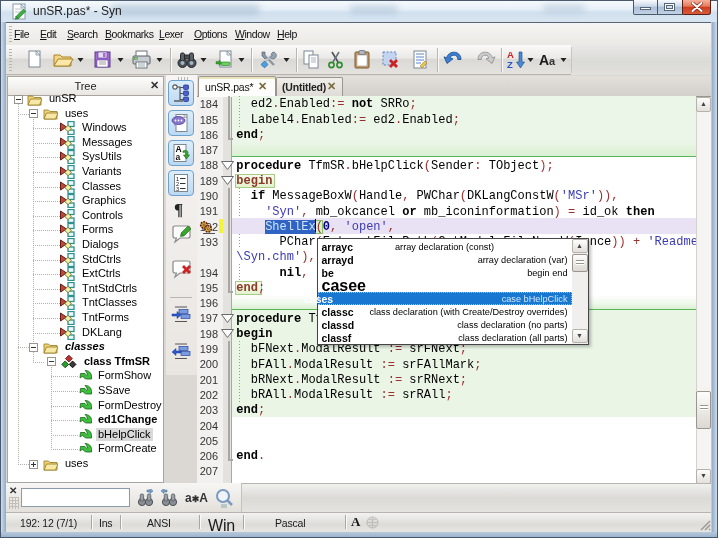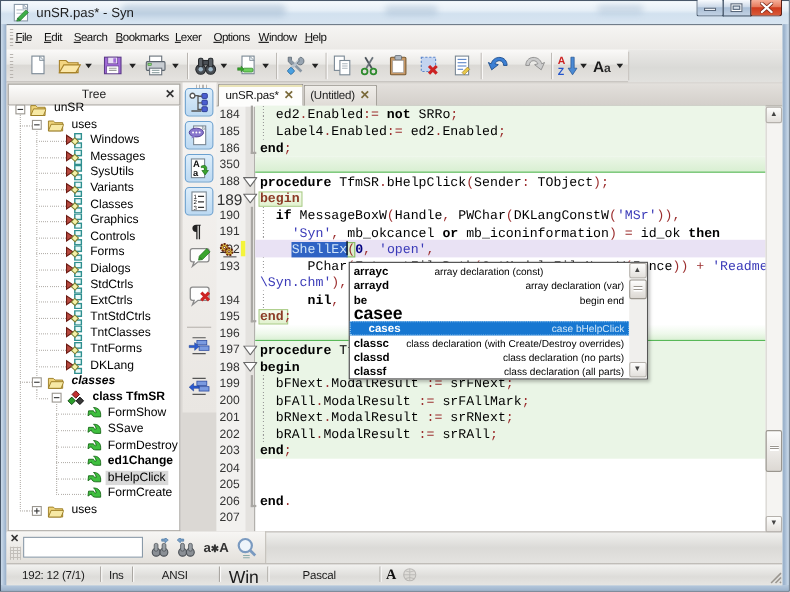--- a/index.html
+++ b/index.html
@@ -434,40 +434,40 @@
     <rect x="8" y="4.5" width="9" height="4" fill="#7a9ae0" stroke="#2a4aa0" stroke-width="0.7"></rect>
     <rect x="10" y="9.5" width="9" height="4" fill="#7a9ae0" stroke="#2a4aa0" stroke-width="0.7"></rect>
     <line x1="4" y1="16.5" x2="16" y2="16.5" stroke="#555"></line>
     <path d="M10 9 L5 9 L5 6.5 L1 10 L5 13.5 L5 11 L10 11 Z" fill="#2a5ad0" stroke="#1a3a90" stroke-width="0.5"></path>
   </svg>
 <div class="abs" style="left:197px;top:76px;width:514px;height:21px;background:linear-gradient(180deg,#e3e0dc,#d3cfca);border-bottom:1px solid #9a968f;"></div>
 <div class="abs" style="left:198px;top:76px;width:78px;height:21px;background:#fdfdfc;border:1px solid #9a968f;border-bottom:none;border-radius:2px 2px 0 0;box-shadow:inset 0 2px 0 #eae4b8;"></div>
 <div class="abs" style="left:205px;top:81px;font-size:10.5px;letter-spacing:-0.2px;color:#111;">unSR.pas*</div>
 <div class="abs" style="left:258px;top:80px;font-size:11px;font-weight:bold;color:#7a6a3a;">✕</div>
 <div class="abs" style="left:276px;top:77px;width:67px;height:20px;background:linear-gradient(180deg,#f0eeea,#dedad5);border:1px solid #9a968f;border-bottom:none;border-radius:2px 2px 0 0;"></div>
-<div class="abs" style="left:282px;top:81px;font-size:10.5px;letter-spacing:-0.2px;color:#222;">(Untitled)</div>
+<div class="abs" style="left:282px;top:81px;font-size:10.5px;letter-spacing:-0.2px;color:#222;font-weight:bold;">(Untitled)</div>
 <div class="abs" style="left:327px;top:80px;font-size:11px;font-weight:bold;color:#7a6a3a;">✕</div>
 <div class="abs" style="left:199px;top:96px;width:76px;height:2px;background:#fdfdfc;"></div>
 <div class="abs" style="left:197px;top:97px;width:514px;height:387px;background:#fff;"></div>
 <div class="abs" style="left:197px;top:97px;width:26px;height:387px;background:#f2f1ef;"></div>
 <div class="abs" style="left:223px;top:97px;width:8px;height:387px;background:#e4e2df;"></div>
 <div class="abs" style="left:231px;top:97px;width:1px;height:387px;background:#aaa8a4;"></div>
 <div class="abs" style="left:232px;top:96.0px;width:464px;height:45.9px;background:#ecf6e8;"></div>
 <div class="abs" style="left:232px;top:141.9px;width:464px;height:15.3px;background:linear-gradient(180deg,#ecf6e8,#d7efd0);"></div>
 <div class="abs" style="left:232px;top:156.0px;width:464px;height:1.2px;background:#58b858;"></div>
 <div class="abs" style="left:232px;top:294.9px;width:464px;height:15.3px;background:linear-gradient(180deg,rgba(255,255,255,0) 0%,rgba(222,242,216,0.5) 55%,#d7efd0 100%);"></div>
 <div class="abs" style="left:232px;top:309.0px;width:464px;height:1.2px;background:#58b858;"></div>
 <div class="abs" style="left:232px;top:310.2px;width:464px;height:107.1px;background:#eaf5e6;"></div>
 <div class="abs" style="left:232px;top:218.4px;width:464px;height:15.3px;background:#e9e2f4;"></div>
 <div class="abs" style="left:197px;top:98.2px;width:21px;text-align:right;font-size:11px;color:#333;line-height:13px;">184</div>
 <div class="abs" style="left:197px;top:113.5px;width:21px;text-align:right;font-size:11px;color:#333;line-height:13px;">185</div>
 <div class="abs" style="left:197px;top:128.8px;width:21px;text-align:right;font-size:11px;color:#333;line-height:13px;">186</div>
-<div class="abs" style="left:197px;top:144.1px;width:21px;text-align:right;font-size:11px;color:#333;line-height:13px;">350</div>
+<div class="abs" style="left:197px;top:144.1px;width:21px;text-align:right;font-size:11px;color:#333;line-height:13px;">187</div>
 <div class="abs" style="left:197px;top:159.4px;width:21px;text-align:right;font-size:11px;color:#333;line-height:13px;">188</div>
-<div class="abs" style="left:197px;top:174.7px;width:21px;text-align:right;font-size:14px;color:#333;line-height:13px;">189</div>
+<div class="abs" style="left:197px;top:174.7px;width:21px;text-align:right;font-size:11px;color:#333;line-height:13px;">189</div>
 <div class="abs" style="left:197px;top:190.0px;width:21px;text-align:right;font-size:11px;color:#333;line-height:13px;">190</div>
 <div class="abs" style="left:197px;top:205.3px;width:21px;text-align:right;font-size:11px;color:#333;line-height:13px;">191</div>
 <div class="abs" style="left:197px;top:220.6px;width:21px;text-align:right;font-size:11px;color:#333;line-height:13px;">192</div>
 <div class="abs" style="left:197px;top:235.9px;width:21px;text-align:right;font-size:11px;color:#333;line-height:13px;">193</div>
 <div class="abs" style="left:197px;top:266.5px;width:21px;text-align:right;font-size:11px;color:#333;line-height:13px;">194</div>
 <div class="abs" style="left:197px;top:281.8px;width:21px;text-align:right;font-size:11px;color:#333;line-height:13px;">195</div>
 <div class="abs" style="left:197px;top:297.1px;width:21px;text-align:right;font-size:11px;color:#333;line-height:13px;">196</div>
 <div class="abs" style="left:197px;top:312.4px;width:21px;text-align:right;font-size:11px;color:#333;line-height:13px;">197</div>
 <div class="abs" style="left:197px;top:327.7px;width:21px;text-align:right;font-size:11px;color:#333;line-height:13px;">198</div>
 <div class="abs" style="left:197px;top:343.0px;width:21px;text-align:right;font-size:11px;color:#333;line-height:13px;">199</div>
@@ -544,21 +544,21 @@
 <div class="abs" style="left:316.5px;top:238px;width:272px;height:107px;background:#fff;border:1px solid #444;box-shadow:2px 2px 3px rgba(0,0,0,0.25);"></div>
 <div class="abs" style="left:321.5px;top:240.5px;font-size:10.5px;font-weight:bold;color:#000;line-height:12px;text-align:right;">arrayc</div>
 <div class="abs" style="left:321.5px;top:240.5px;width:246px;text-align:center;font-size:9.2px;color:#000;line-height:12.5px;">array declaration (const)</div>
 <div class="abs" style="left:321.5px;top:253.6px;font-size:10.5px;font-weight:bold;color:#000;line-height:12px;">arrayd</div>
 <div class="abs" style="left:321.5px;top:253.6px;width:246px;text-align:right;font-size:9.2px;color:#000;line-height:12.5px;">array declaration (var)</div>
 <div class="abs" style="left:321.5px;top:266.7px;font-size:10.5px;font-weight:bold;color:#000;line-height:12px;">be</div>
 <div class="abs" style="left:321.5px;top:266.7px;width:246px;text-align:right;font-size:9.2px;color:#000;line-height:12.5px;">begin end</div>
 <div class="abs" style="left:321.5px;top:279.8px;font-size:16px;font-weight:bold;color:#000;line-height:12px;">casee</div>
 <div class="abs" style="left:321.5px;top:279.8px;width:246px;text-align:right;font-size:9.2px;color:#000;line-height:12.5px;margin-top:12px;">case statement (with else)</div>
 <div class="abs" style="left:317.5px;top:291.9px;width:254px;height:13.1px;background:#1777d1;border:1px dotted #90c4ee;"></div>
-<div class="abs" style="left:335px;top:292.9px;font-size:10.5px;font-weight:bold;color:#fff;line-height:12px;">cases</div>
+<div class="abs" style="left:304px;top:292.9px;font-size:10.5px;font-weight:bold;color:#fff;line-height:12px;">cases</div>
 <div class="abs" style="left:321.5px;top:292.9px;width:246px;text-align:right;font-size:9.2px;color:#cfe6f8;line-height:12.5px;">case bHelpClick</div>
 <div class="abs" style="left:321.5px;top:306.0px;font-size:10.5px;font-weight:bold;color:#000;line-height:12px;">classc</div>
 <div class="abs" style="left:321.5px;top:306.0px;width:246px;text-align:right;font-size:9.2px;color:#000;line-height:12.5px;">class declaration (with Create/Destroy overrides)</div>
 <div class="abs" style="left:321.5px;top:319.1px;font-size:10.5px;font-weight:bold;color:#000;line-height:12px;">classd</div>
 <div class="abs" style="left:321.5px;top:319.1px;width:246px;text-align:right;font-size:9.2px;color:#000;line-height:12.5px;">class declaration (no parts)</div>
 <div class="abs" style="left:321.5px;top:332.2px;font-size:10.5px;font-weight:bold;color:#000;line-height:12px;">classf</div>
 <div class="abs" style="left:321.5px;top:332.2px;width:246px;text-align:right;font-size:9.2px;color:#000;line-height:12.5px;">class declaration (all parts)</div>
 <div class="abs" style="left:571.5px;top:239px;width:16px;height:105px;background:#f0efed;"></div>
 <div class="abs" style="left:571.5px;top:239px;width:16px;height:14px;background:linear-gradient(180deg,#fdfdfc,#e3e0dc);border:1px solid #b5b1ac;border-radius:2px;"></div>
 <div class="abs" style="left:576.0px;top:242px;font-size:7px;color:#444;">▲</div>

